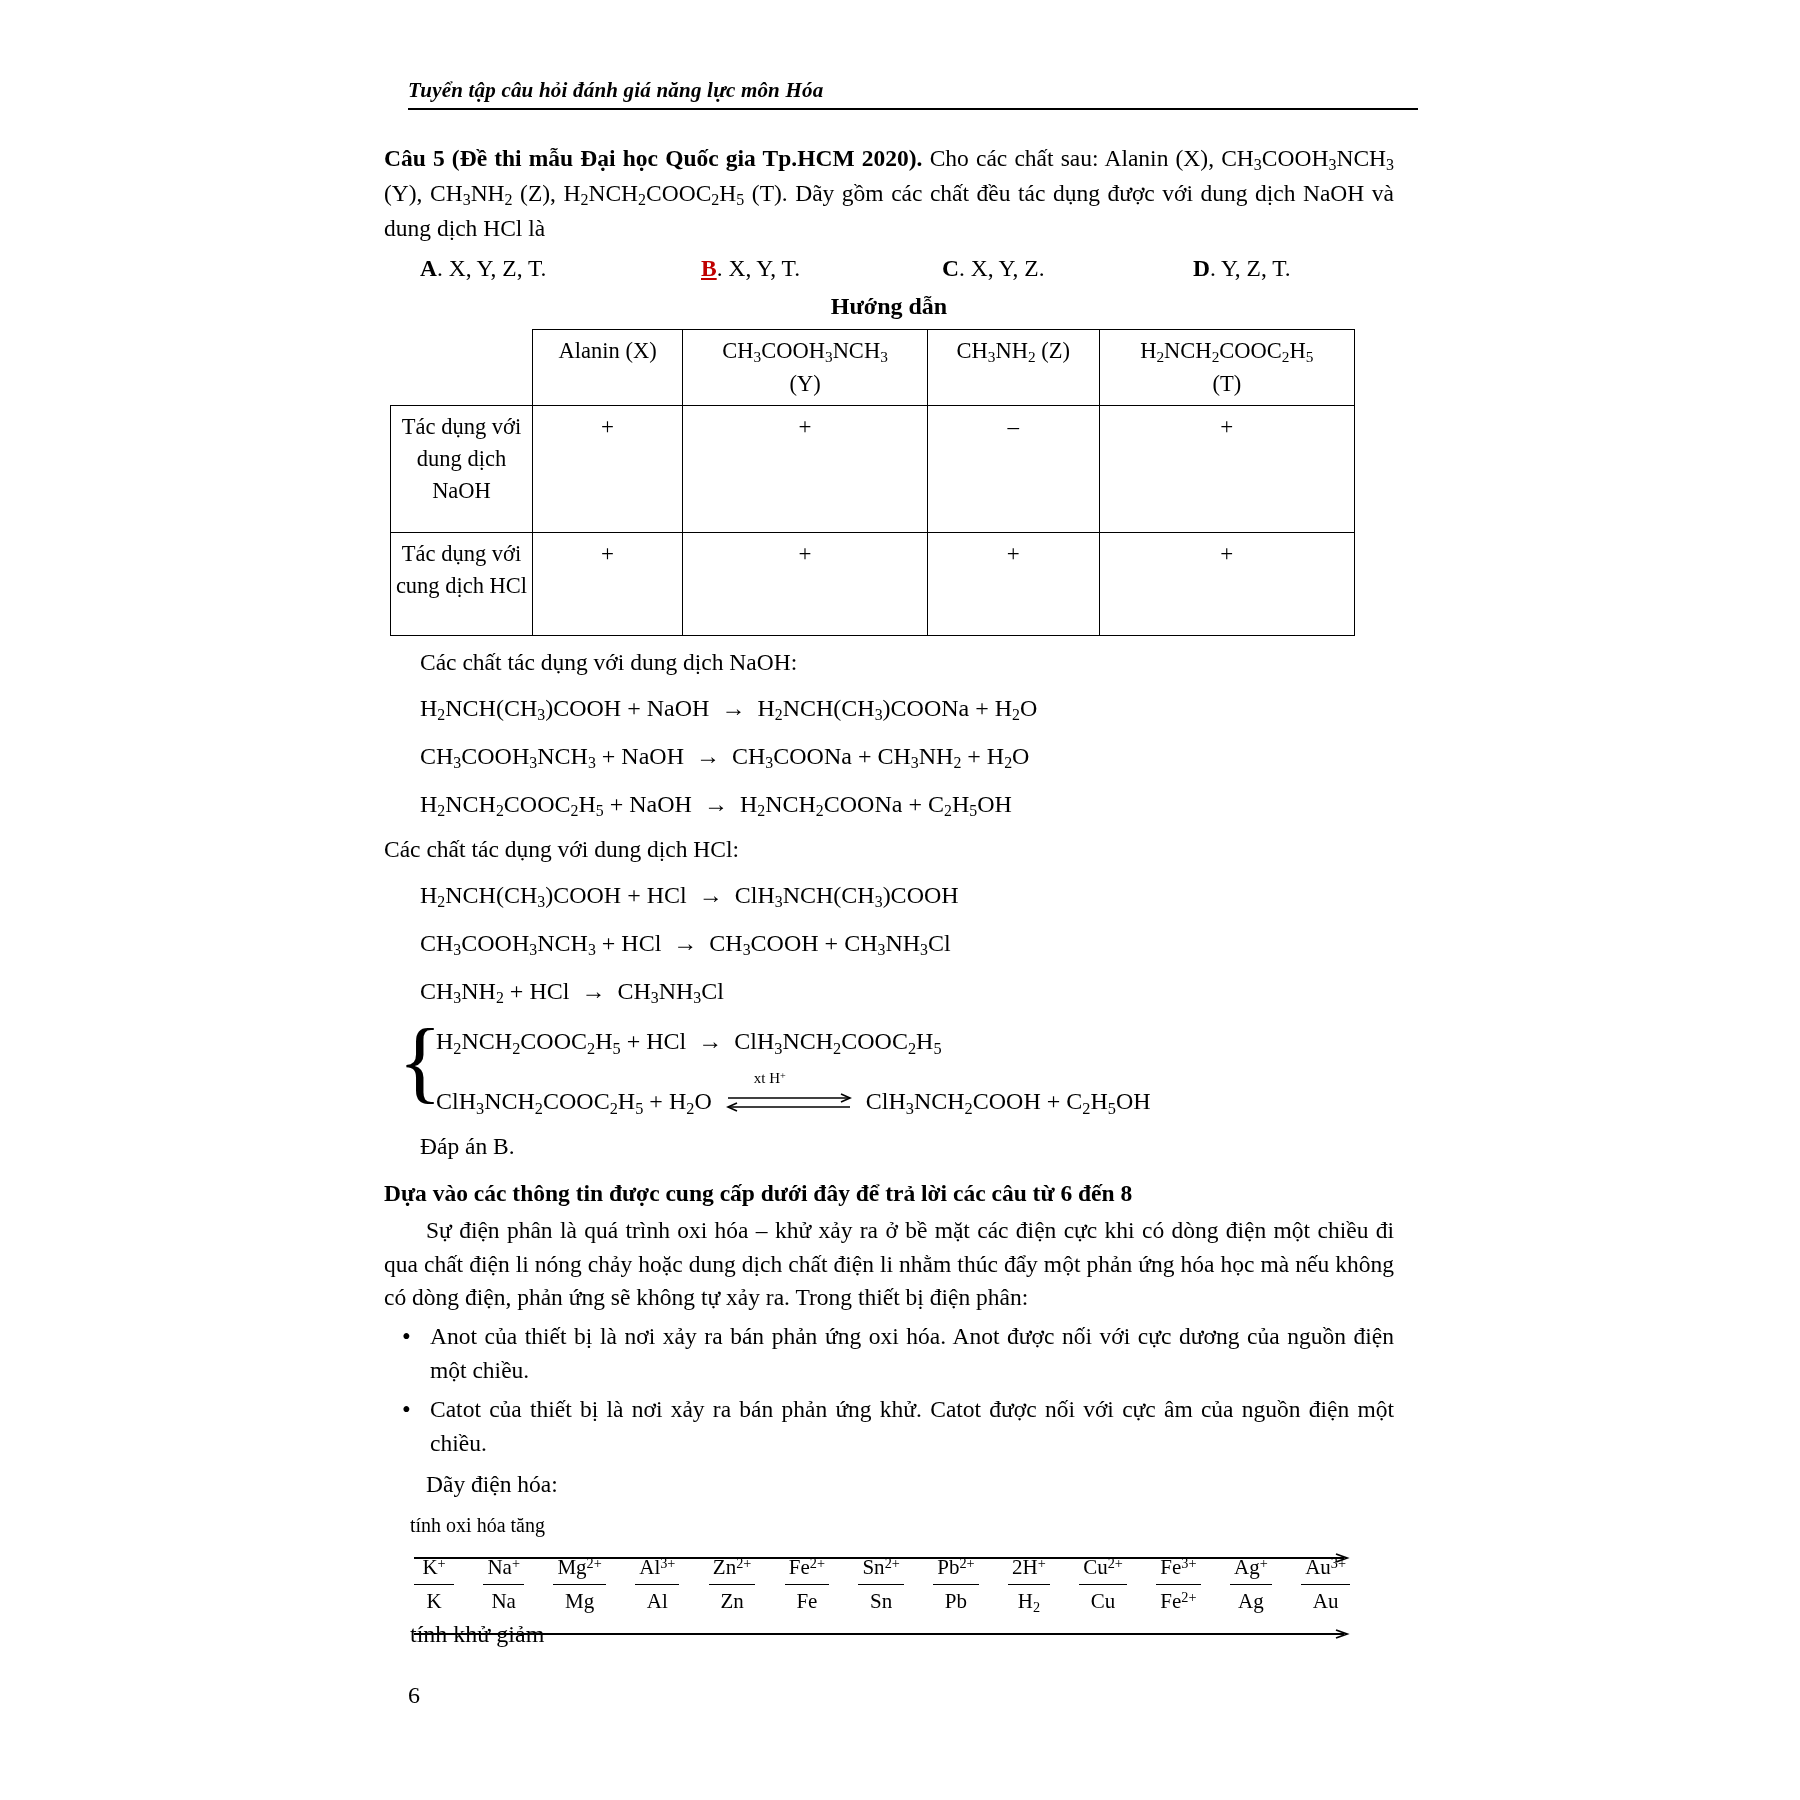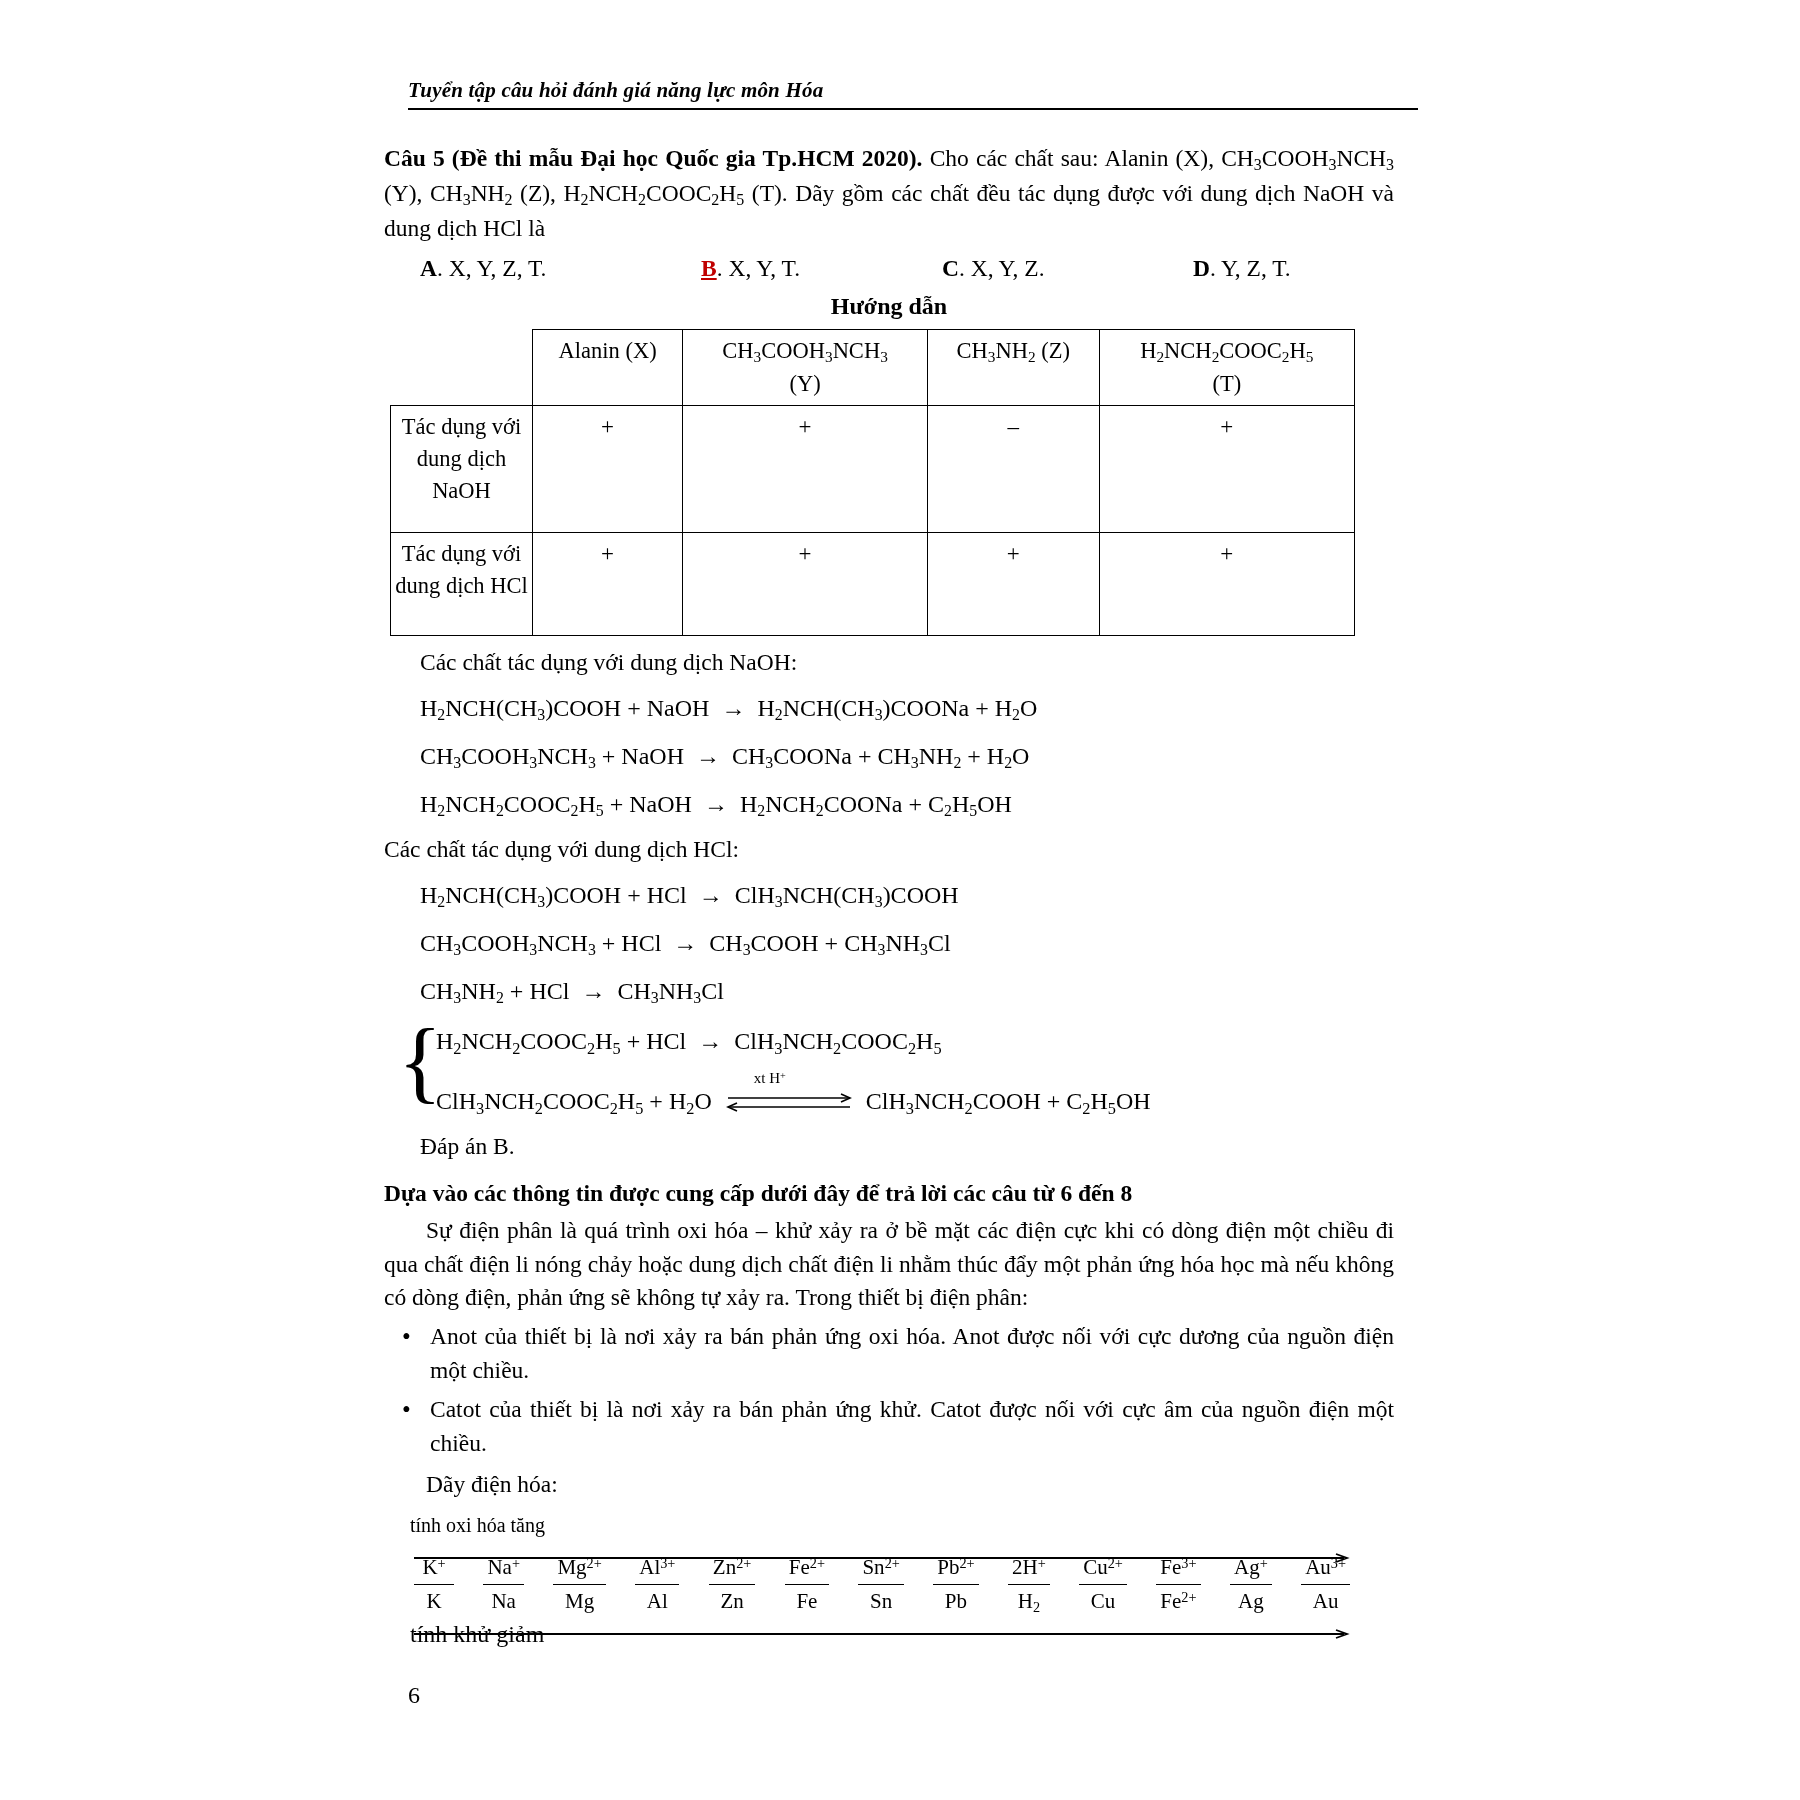--- a/index.html
+++ b/index.html
@@ -261,21 +261,21 @@
         <td>H<sub>2</sub>NCH<sub>2</sub>COOC<sub>2</sub>H<sub>5</sub><br>(T)</td>
       </tr>
       <tr class="r-naoh">
         <td class="rowhdr">Tác dụng với dung dịch NaOH</td>
         <td class="sign">+</td>
         <td class="sign">+</td>
         <td class="sign">–</td>
         <td class="sign">+</td>
       </tr>
       <tr class="r-hcl">
-        <td class="rowhdr">Tác dụng với dung dịch HCl</td>
+        <td class="rowhdr">Tác dụng với cung dịch HCl</td>
         <td class="sign">+</td>
         <td class="sign">+</td>
         <td class="sign">+</td>
         <td class="sign">+</td>
       </tr>
     </tbody>
       </table>
 
     <div class="para">Các chất tác dụng với dung dịch NaOH:</div>
 

